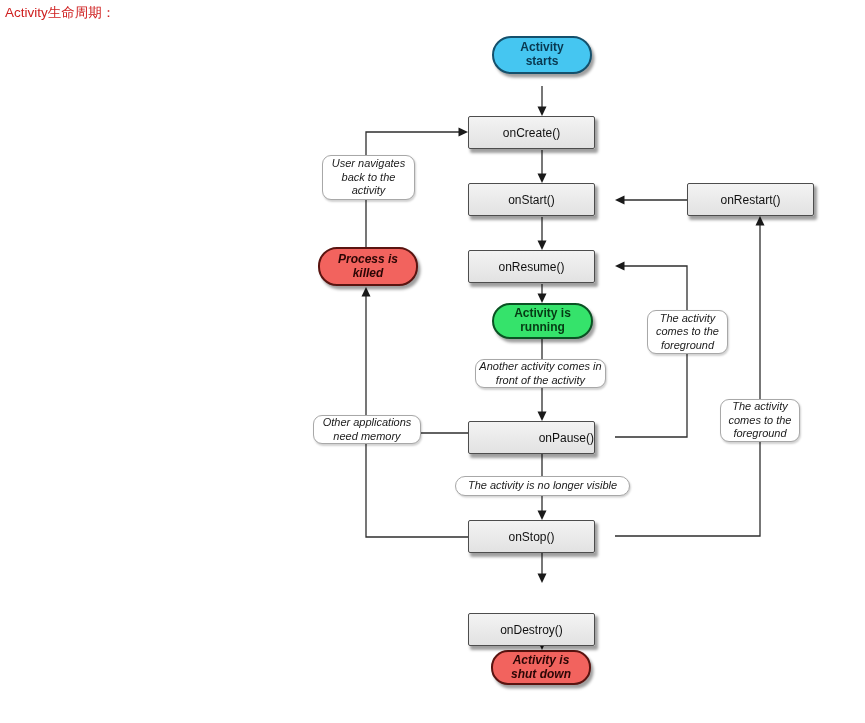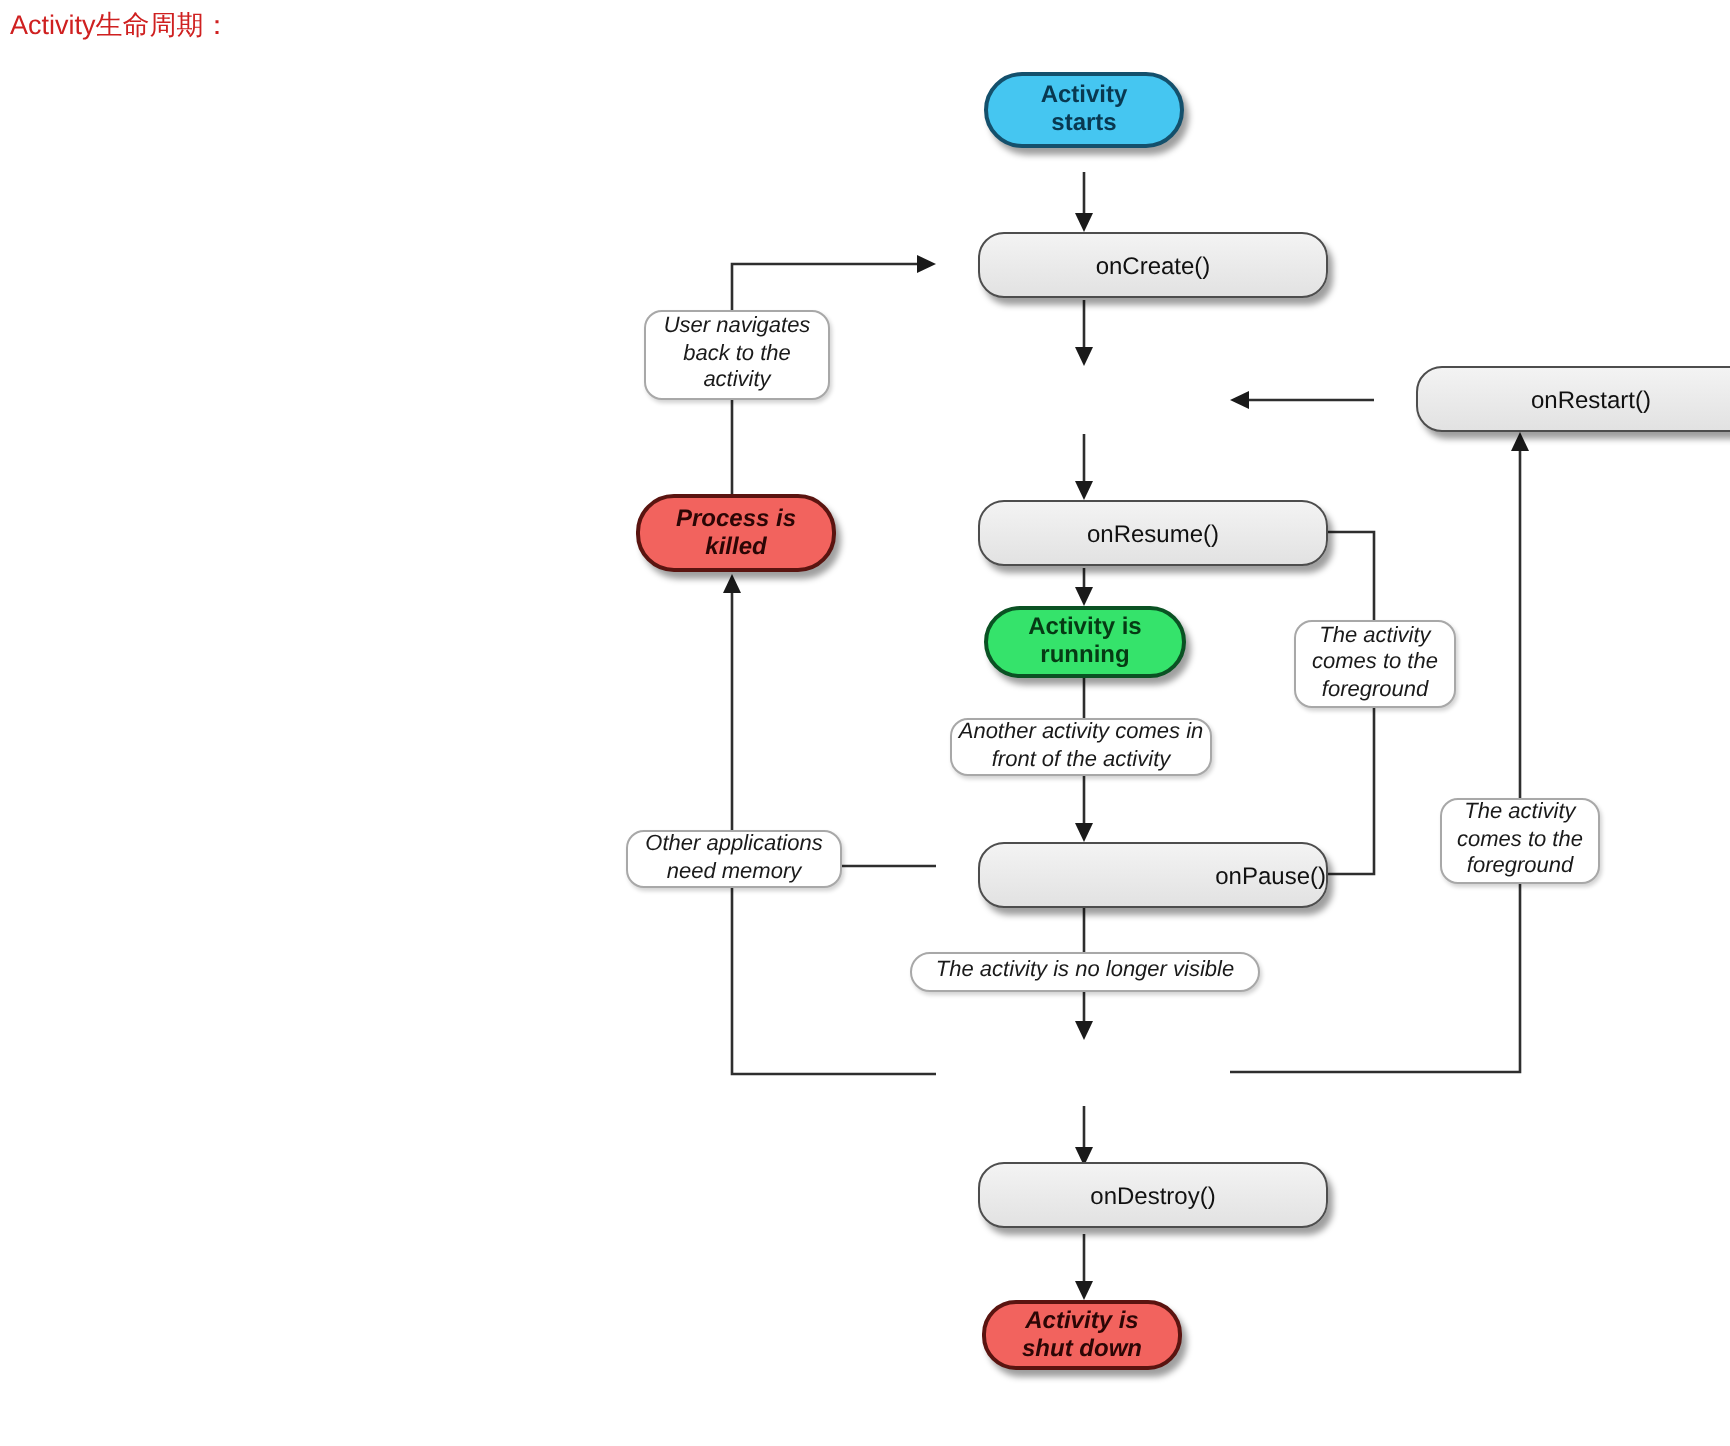--- a/index.html
+++ b/index.html
@@ -29,28 +29,27 @@
   .node, .pill, .note {
     position: absolute;
     z-index: 2;
     display: flex;
     align-items: center;
     justify-content: center;
     text-align: center;
     box-sizing: border-box;
   }
   .node {
-    width: 175px; height: 33px;
+    width: 127px; height: 33px;
     background: linear-gradient(180deg, #f3f3f3, #e2e2e2);
     border: 1.5px solid #4d4d4d;
-    border-radius: 13px;
+    border-radius: 2px;
     box-shadow: 2.5px 3.5px 3px rgba(0,0,0,0.38);
     font-size: 12px;
     color: #111111;
-    margin-left: 21px;
   }
   .pill {
     width: 100px; height: 38px;
     border-radius: 19px;
     font-size: 12px;
     font-weight: bold;
     box-shadow: 2.5px 3.5px 3px rgba(0,0,0,0.38);
     line-height: 1.15;
   }
   .pill .wrap { display: inline-block; max-width: 72px; }
@@ -86,21 +85,21 @@
   
   #node-activity-starts { left: 492px; top: 36px;  }
   #node-oncreate        { left: 468px; top: 116px; }
   #node-onstart         { left: 468px; top: 183px; }
   #node-onrestart       { left: 687px; top: 183px; }
   #node-onresume        { left: 468px; top: 250px; }
   #node-activity-running{ left: 492px; top: 303px; width: 101px; height: 36px; border-radius: 18px; }
   #node-process-killed  { left: 318px; top: 247px; height: 39px; }
   #node-onpause         { left: 468px; top: 421px; justify-content: flex-end; }
   #node-onstop          { left: 468px; top: 520px; }
-  #node-ondestroy       { left: 468px; top: 581px; }
+  #node-ondestroy       { left: 468px; top: 613px; }
   #node-activity-shutdown { left: 491px; top: 650px; width: 100px; height: 35px; border-radius: 17px; }
 
   
   #note-user-navigates   { left: 322px; top: 155px; width: 93px;  height: 45px; }
   #note-foreground-upper { left: 647px; top: 310px; width: 81px;  height: 44px; }
   #note-another-activity { left: 475px; top: 359px; width: 131px; height: 29px; }
   #note-other-apps       { left: 313px; top: 415px; width: 108px; height: 29px; }
   #note-no-longer-visible{ left: 455px; top: 476px; width: 175px; height: 20px; }
   #note-foreground-lower { left: 720px; top: 399px; width: 80px;  height: 43px; }
 </style>
@@ -165,29 +164,35 @@
   <div class="pill pill-green" id="node-activity-running">
     <span class="wrap">Activity is running</span>
   </div>
   <div class="pill pill-red" id="node-activity-shutdown">
     <span class="wrap">Activity is shut down</span>
   </div>
 
   <div class="node" id="node-oncreate">
     <span>onCreate()</span>
   </div>
+  <div class="node" id="node-onstart">
+    <span>onStart()</span>
+  </div>
   <div class="node" id="node-onrestart">
     <span>onRestart()</span>
   </div>
   <div class="node" id="node-onresume">
     <span>onResume()</span>
   </div>
   <div class="node" id="node-onpause">
     <span>onPause()</span>
   </div>
+  <div class="node" id="node-onstop">
+    <span>onStop()</span>
+  </div>
   <div class="node" id="node-ondestroy">
     <span>onDestroy()</span>
   </div>
 
   <div class="note" id="note-user-navigates">
     <span>User navigates back to the activity</span>
   </div>
   <div class="note" id="note-foreground-upper">
     <span>The activity comes to the foreground</span>
   </div>

